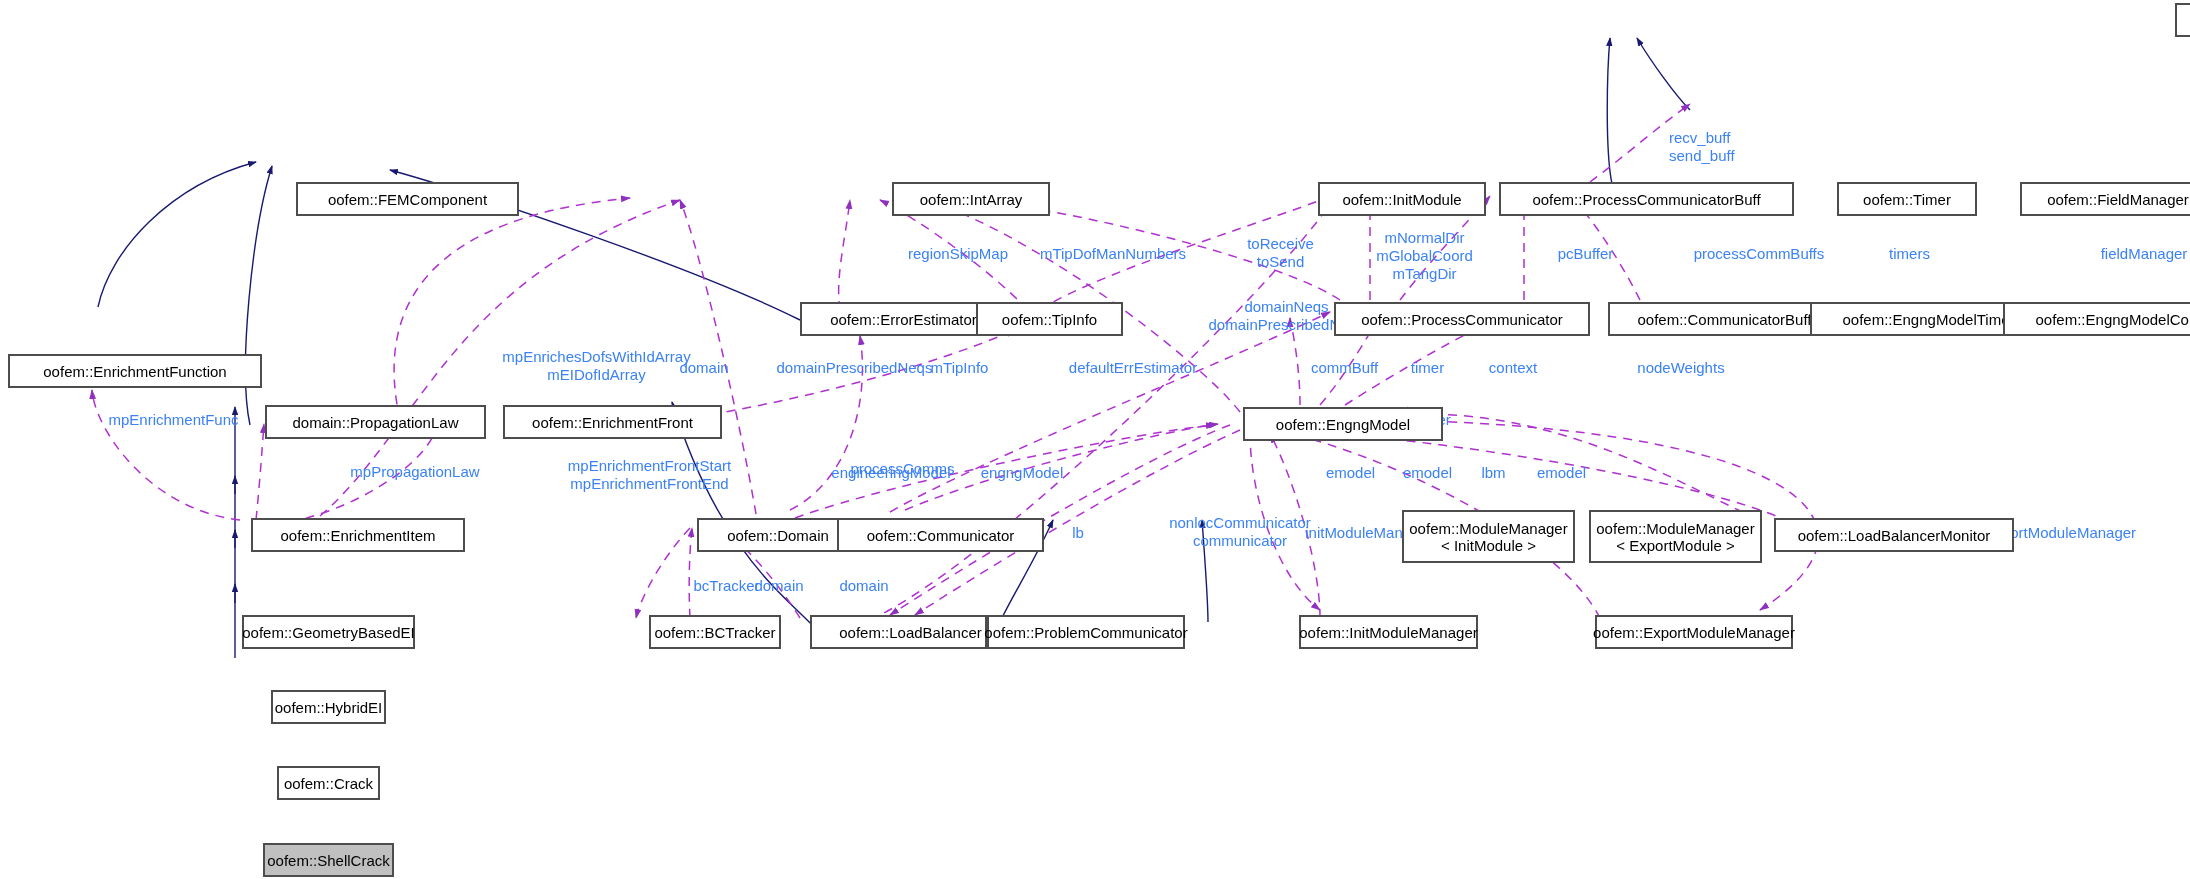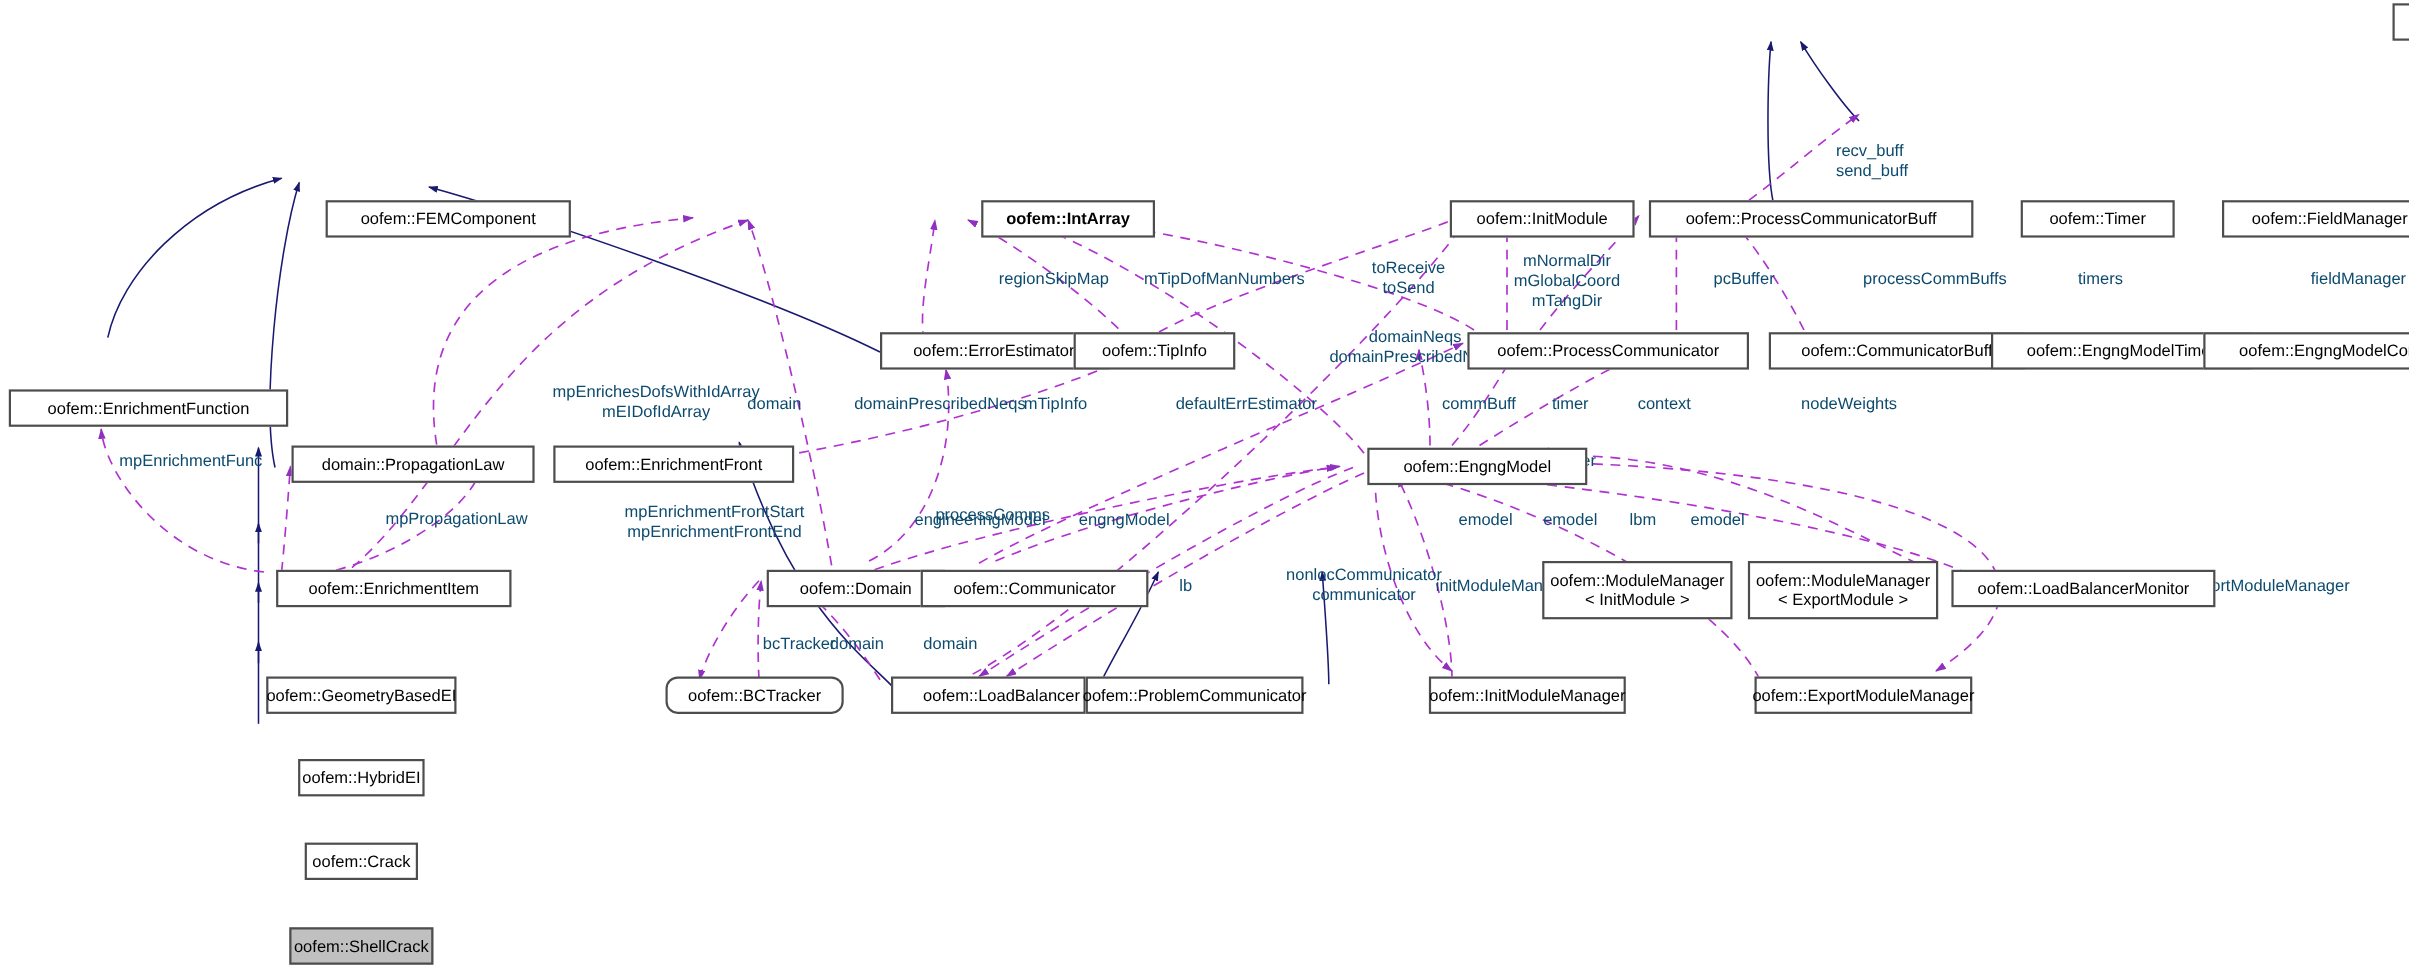--- a/index.html
+++ b/index.html
@@ -45,21 +45,21 @@
     border: 1px solid #404040;
   }
   .node.thick {
     border-width: 2px;
     border-color: #4d4d4d;
   }
   .edge-label {
     position: absolute;
     font-size: 15px;
     line-height: 18px;
-    color: #0c4a6e;
+    color: #3b82f6;
     white-space: pre;
     text-align: center;
     z-index: 4;
     background: transparent;
   }
 </style>
 </head>
 <body>
 
 <div id="diagram-root">
@@ -180,21 +180,21 @@
   </svg>
 
   <div class="node thick" style="left: 2175px; top: 3px; width: 186px; height: 34px; border-width: 2px;">
     
   </div>
 
   <div class="node thick" style="left: 296px; top: 182px; width: 223px; height: 34px; border-width: 2px;">
     <span>oofem::FEMComponent</span>
   </div>
 
-  <div class="node thick" style="left: 892px; top: 182px; width: 158px; height: 34px; border-width: 2px; font-weight: bold;">
+  <div class="node thick" style="left: 892px; top: 182px; width: 158px; height: 34px; border-width: 2px;">
     <span>oofem::IntArray</span>
   </div>
 
   <div class="node thick" style="left: 1318px; top: 182px; width: 168px; height: 34px; border-width: 2px;">
     <span>oofem::InitModule</span>
   </div>
 
   <div class="node thick" style="left: 1499px; top: 182px; width: 295px; height: 34px; border-width: 2px;">
     <span>oofem::ProcessCommunicatorBuff</span>
   </div>
@@ -266,21 +266,21 @@
 
   <div class="node thick" style="left: 1589px; top: 510px; width: 173px; height: 53px; border-width: 2px;">
     <span>oofem::ModuleManager
 &lt; ExportModule &gt;</span>
   </div>
 
   <div class="node thick" style="left: 1774px; top: 518px; width: 240px; height: 34px; border-width: 2px;">
     <span>oofem::LoadBalancerMonitor</span>
   </div>
 
-  <div class="node thick" style="left: 605px; top: 615px; width: 162px; height: 34px; border-width: 2px; border-radius: 11px;">
+  <div class="node thick" style="left: 649px; top: 615px; width: 132px; height: 34px; border-width: 2px;">
     <span>oofem::BCTracker</span>
   </div>
 
   <div class="node thick" style="left: 810px; top: 615px; width: 177px; height: 34px; border-width: 2px; padding-left: 30px;">
     <span>oofem::LoadBalancer</span>
   </div>
 
   <div class="node thick" style="left: 987px; top: 615px; width: 198px; height: 34px; border-width: 2px;">
     <span>oofem::ProblemCommunicator</span>
   </div>

